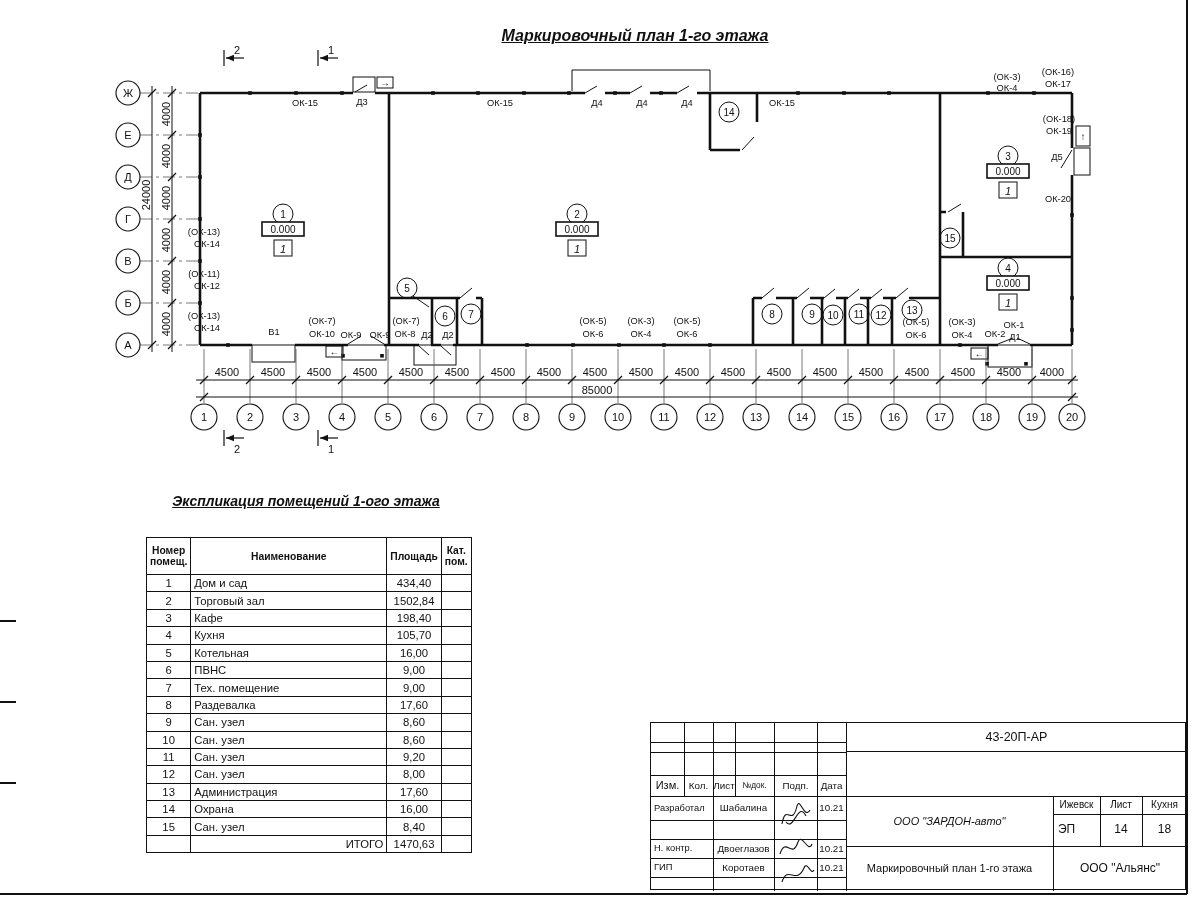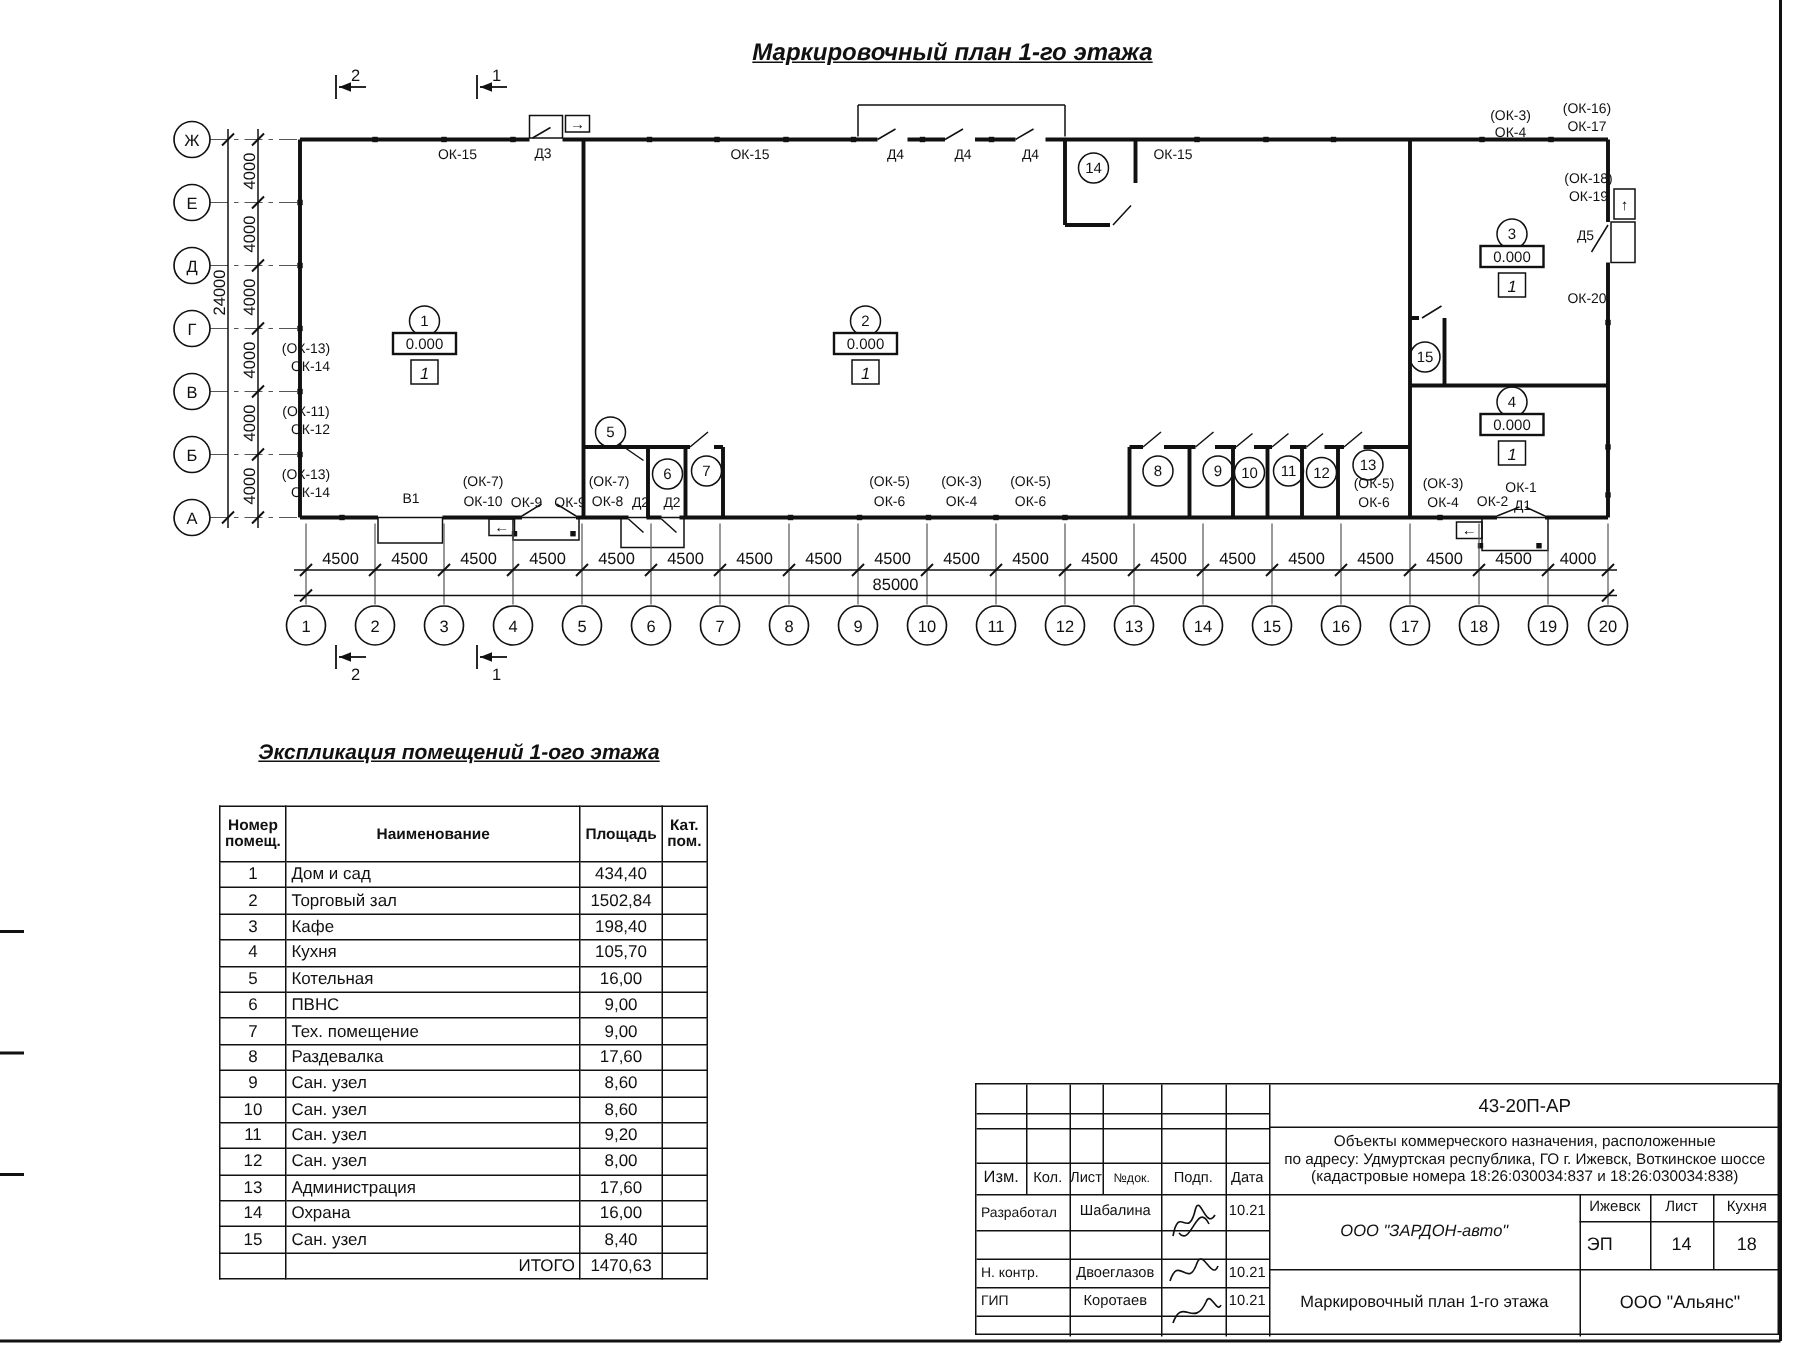--- a/index.html
+++ b/index.html
@@ -504,25 +504,20 @@
   <div class="hl" style="left:0;top:73px;width:536px"></div>
   <div class="hl" style="left:195px;top:28px;width:341px"></div>
   <div class="hl" style="left:402px;top:91px;width:134px"></div>
   <div class="hl" style="left:195px;top:123px;width:341px"></div>
   <div class="hl" style="left:0;top:97px;width:195px"></div>
   <div class="hl" style="left:0;top:116px;width:195px"></div>
   <div class="hl" style="left:0;top:135px;width:195px"></div>
   <div class="hl" style="left:0;top:154px;width:195px"></div>
 
   <div class="cell" style="left:195px;top:0;width:341px;height:28px;font-size:12.5px">43-20П-АР</div>
-  <div class="cell" style="left:195px;top:28px;width:341px;height:45px;font-size:10.2px;flex-direction:column;justify-content:center">
-    <div>Объекты коммерческого назначения, расположенные</div>
-    <div>по адресу: Удмуртская республика, ГО г. Ижевск, Воткинское шоссе</div>
-    <div>(кадастровые номера 18:26:030034:837 и 18:26:030034:838)</div>
-  </div>
   <div class="cell" style="left:0;top:52px;width:33px;height:21px;font-size:11px">Изм.</div>
   <div class="cell" style="left:33px;top:52px;width:29px;height:21px;font-size:9.8px">Кол.</div>
   <div class="cell" style="left:62px;top:52px;width:22px;height:21px;font-size:9.8px">Лист</div>
   <div class="cell" style="left:84px;top:52px;width:39px;height:21px;font-size:8.3px">№док.</div>
   <div class="cell" style="left:123px;top:52px;width:43px;height:21px;font-size:9.8px">Подп.</div>
   <div class="cell" style="left:166px;top:52px;width:29px;height:21px;font-size:9.8px">Дата</div>
 
   <div class="cell" style="left:1px;top:73px;width:60px;height:24px;font-size:9.3px;justify-content:flex-start;padding-left:2px">Разработал</div>
   <div class="cell" style="left:62px;top:73px;width:61px;height:24px;font-size:9.8px">Шабалина</div>
   <div class="cell" style="left:166px;top:73px;width:29px;height:24px;font-size:9.8px">10.21</div>

